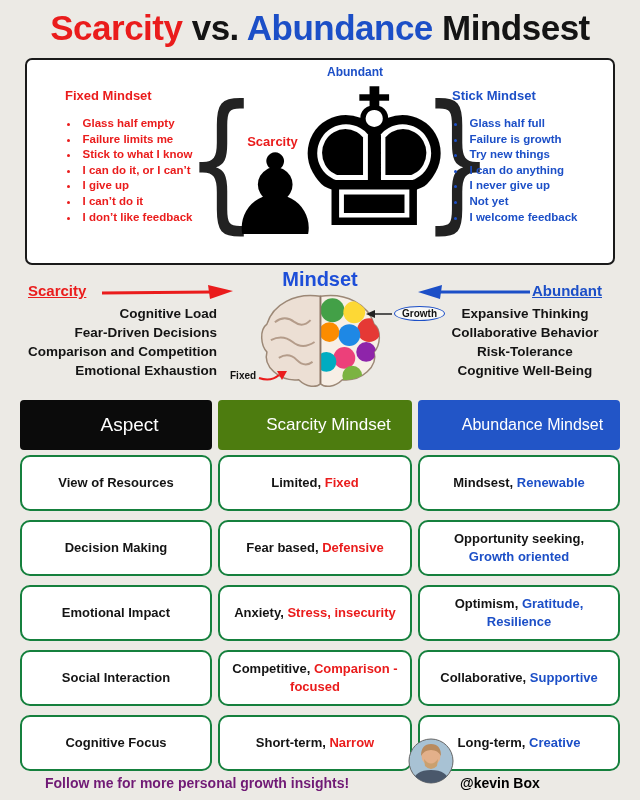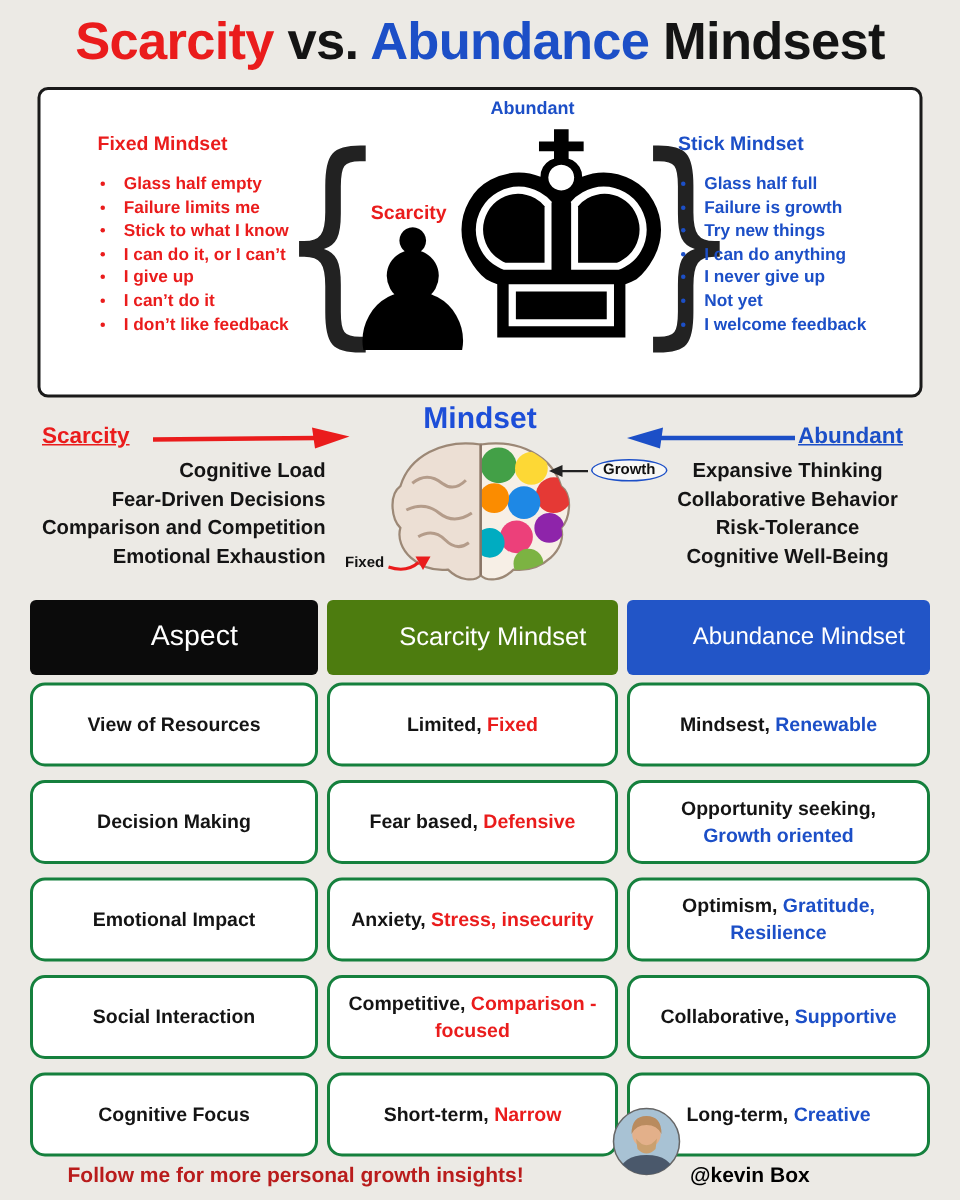--- a/index.html
+++ b/index.html
@@ -75,21 +75,21 @@
   .trow{margin-top:9px;height:56px;}
   .cell{background:#fff;border:2px solid #15803d;border-radius:10px;height:56px;
         display:flex;flex-direction:column;align-items:center;justify-content:center;
         text-align:center;font-size:13px;font-weight:bold;padding:2px 12px;line-height:1.35;}
   .cell-inner{display:inline;}
   .red-text{color:var(--red);}
   .blue-text{color:var(--blue);}
 
   
   .footer{position:absolute;top:770px;left:0;width:640px;height:30px;}
-  .footer-text{position:absolute;left:45px;top:5px;font-size:14px;font-weight:bold;color:#b91c1c;}
+  .footer-text{position:absolute;left:45px;top:5px;font-size:14px;font-weight:bold;color:#701a75;}
   .handle{position:absolute;left:460px;top:5px;font-size:14px;font-weight:bold;color:#000;}
   .avatar{position:absolute;left:408px;top:-32px;width:46px;height:46px;display:block;}
 </style>
 </head>
 <body>
 
 <div class="page">
 
   <h1 class="title"><span class="red">Scarcity</span><span> vs. </span><span class="blue">Abundance</span><span> Mindsest</span></h1>
 

